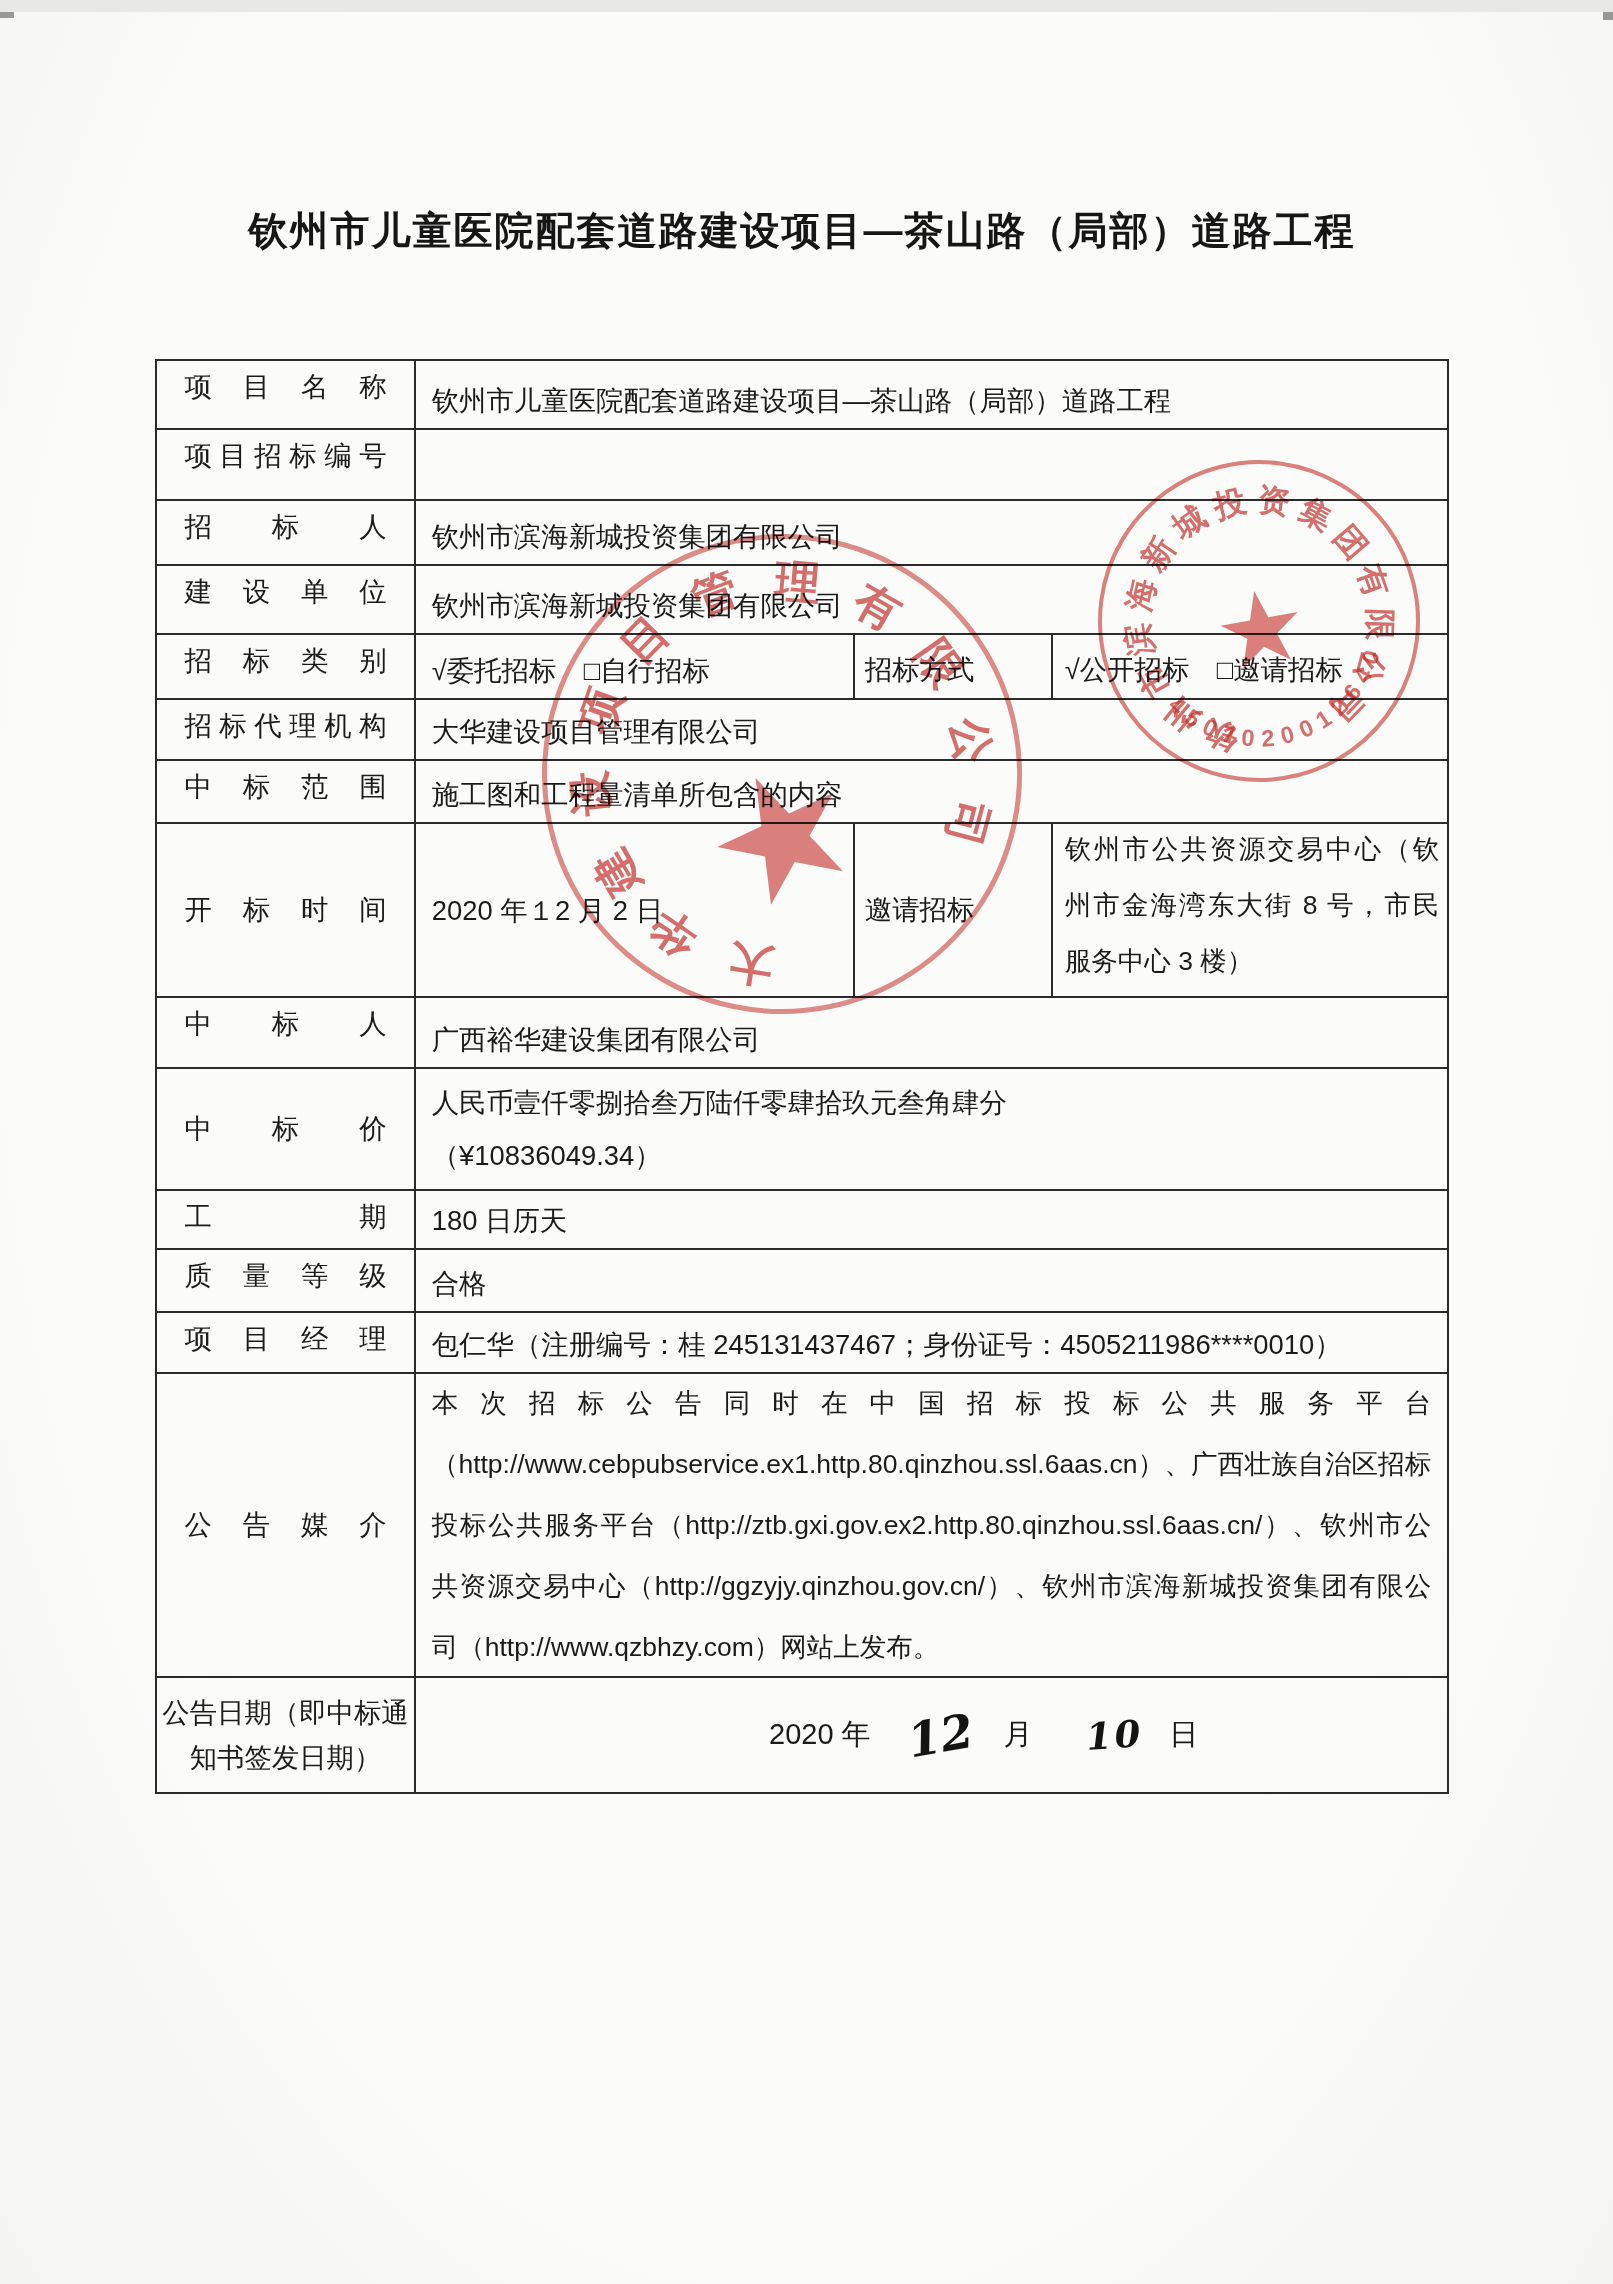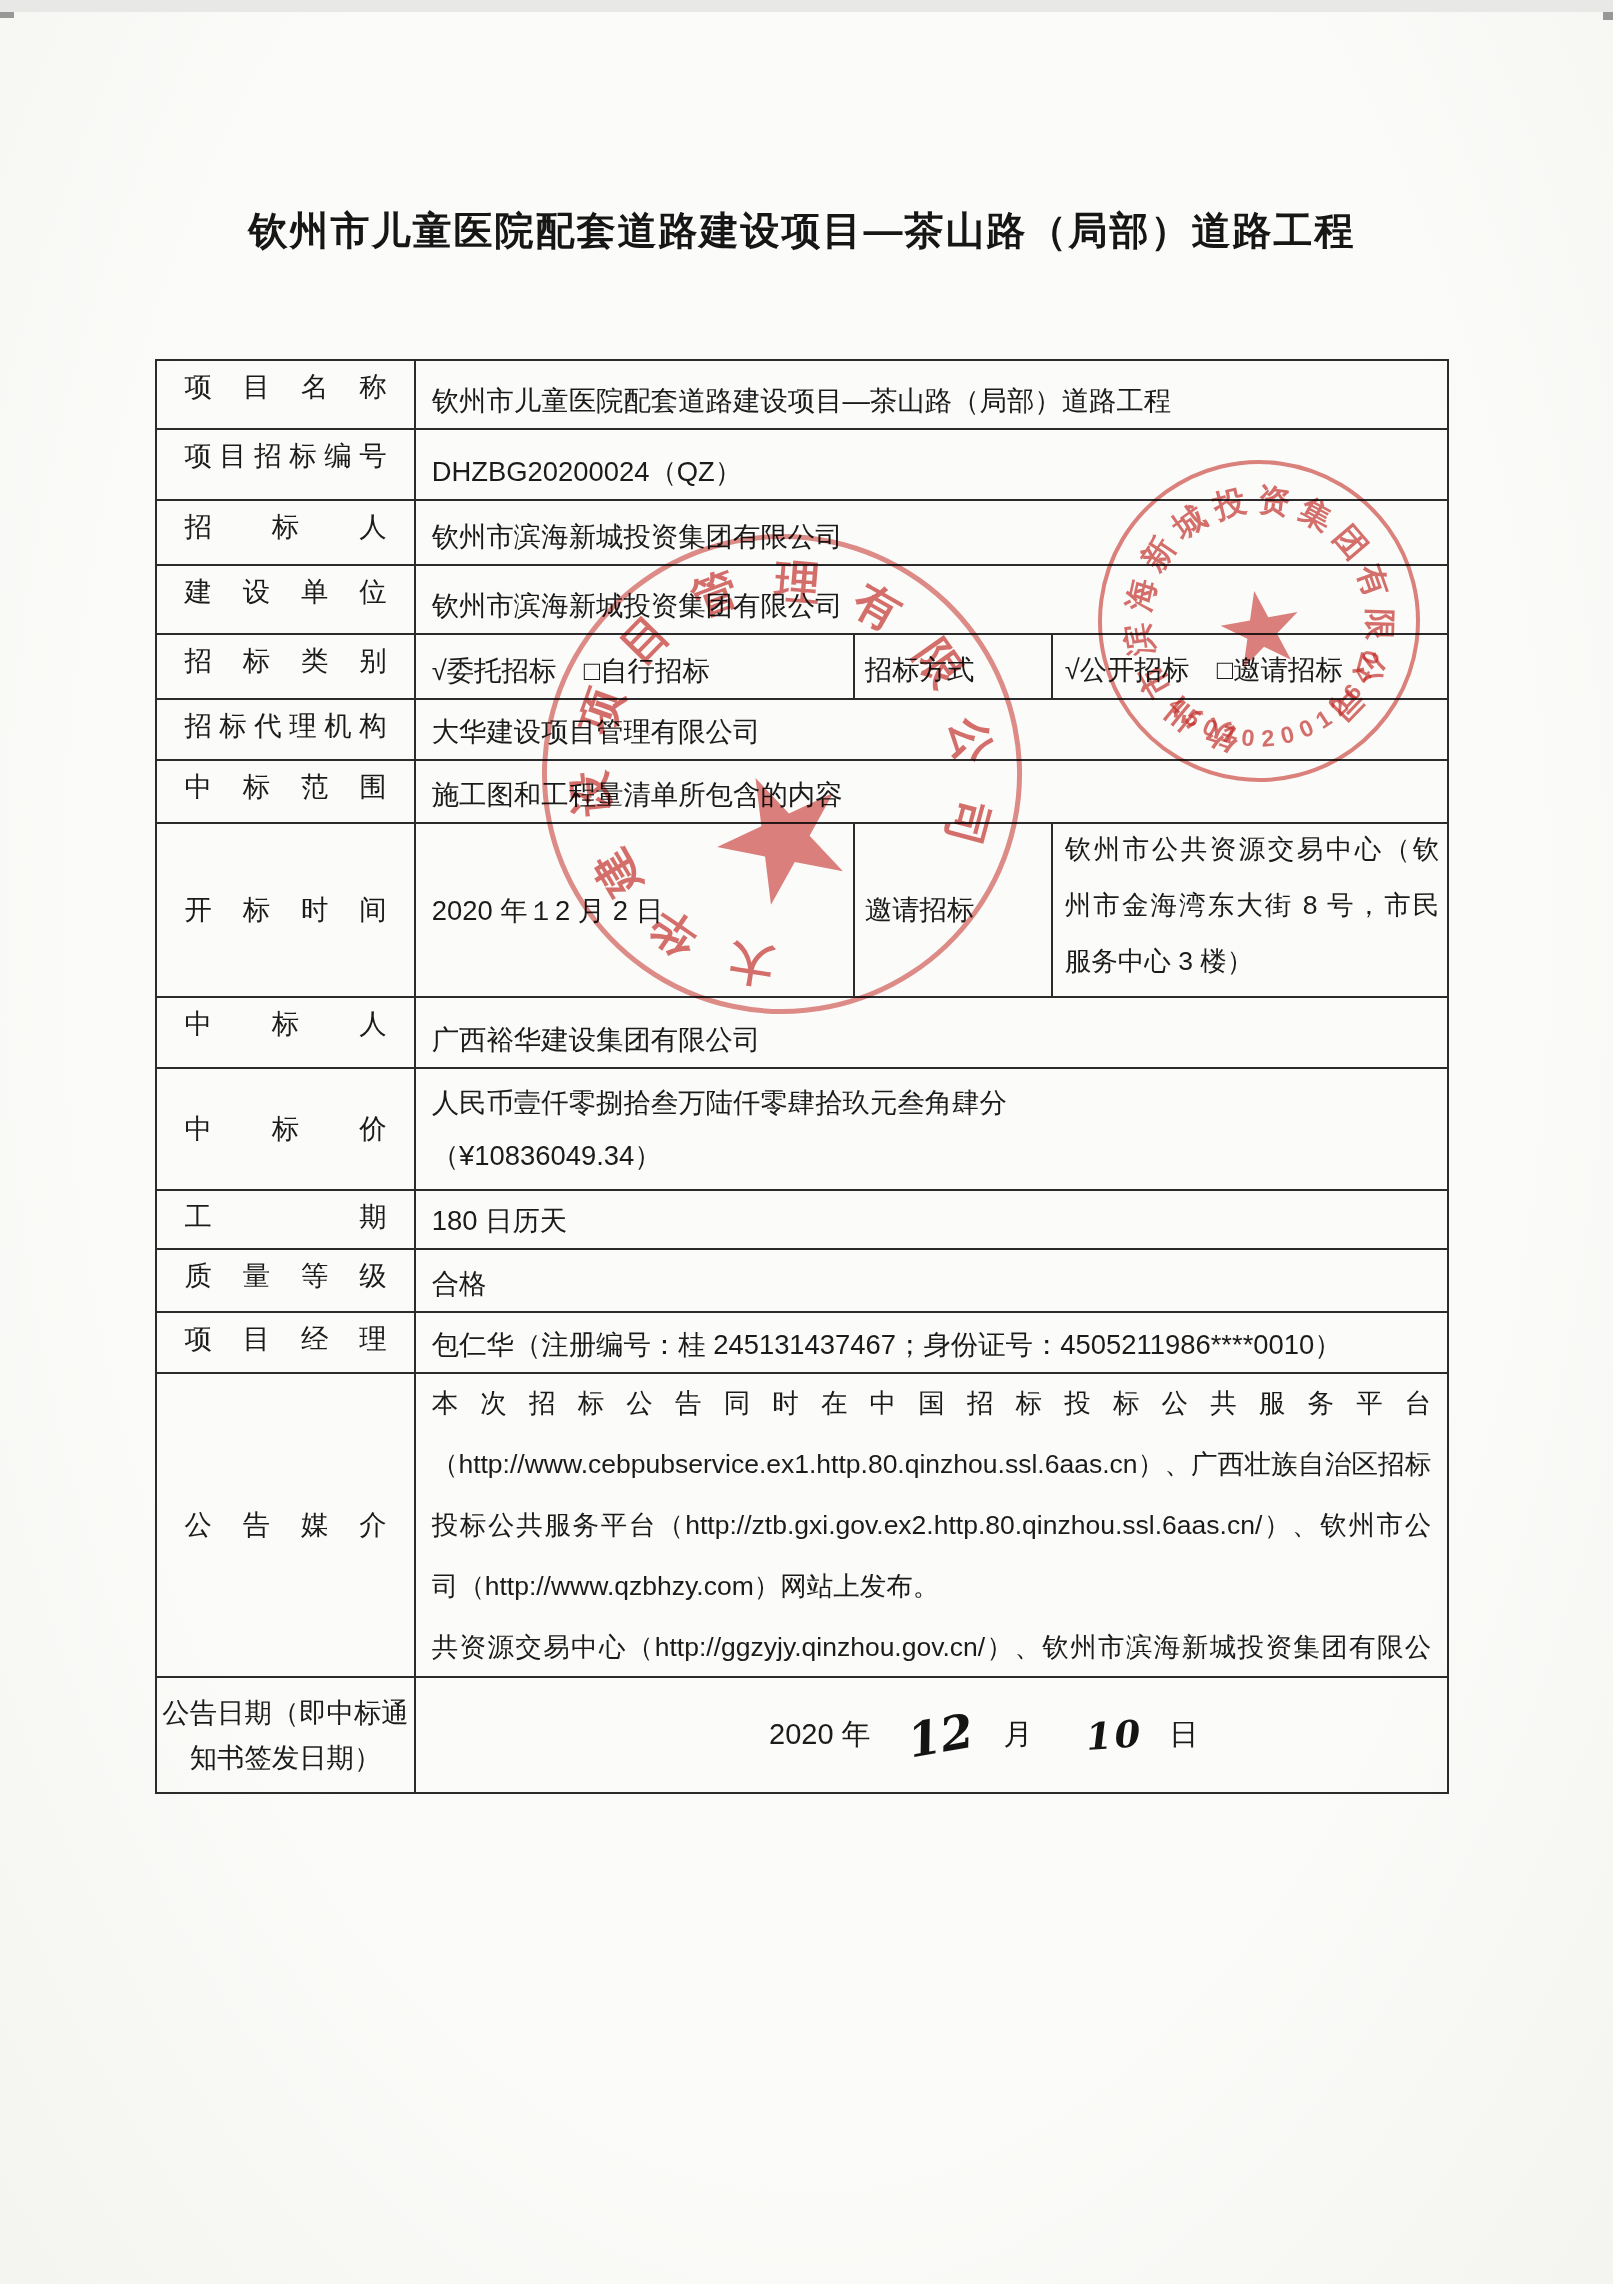--- a/index.html
+++ b/index.html
@@ -138,23 +138,20 @@
       <div class="cell label-cell">
           <span class="spreadtxt" style="display: flex; justify-content: space-between;">
             <span>项</span>
             <span>目</span>
             <span>招</span>
             <span>标</span>
             <span>编</span>
             <span>号</span>
           </span>
         </div>
-      <div class="cell content-cell">
-          <span>DHZBG20200024（QZ）</span>
-        </div>
     </div>
 
     <div class="row" style="height:65px">
       <div class="cell label-cell">
           <span class="spreadtxt" style="display: flex; justify-content: space-between;">
             <span>招</span>
             <span>标</span>
             <span>人</span>
           </span>
         </div>
@@ -346,22 +343,22 @@
             <span>标</span>
             <span>公</span>
             <span>共</span>
             <span>服</span>
             <span>务</span>
             <span>平</span>
             <span>台</span>
           </div>
         <div class="ml mlj">（http://www.cebpubservice.ex1.http.80.qinzhou.ssl.6aas.cn）、广西壮族自治区招标</div>
         <div class="ml mlj">投标公共服务平台（http://ztb.gxi.gov.ex2.http.80.qinzhou.ssl.6aas.cn/）、钦州市公</div>
+        <div class="ml mlj">共资源交易中心（http://ggzyjy.qinzhou.gov.cn/）、钦州市滨海新城投资集团有限公</div>
         <div class="ml">司（http://www.qzbhzy.com）网站上发布。</div>
-        <div class="ml mlj">共资源交易中心（http://ggzyjy.qinzhou.gov.cn/）、钦州市滨海新城投资集团有限公</div>
       </div>
     </div>
 
     <div class="row" style="height:114px">
       <div class="cell label-cell label-center">
           <span class="wrap-label">公告日期（即中标通知书签发日期）</span>
         </div>
       <div class="cell date-cell">
         <span class="date-part">2020 年</span>
         <span class="hand hand-month">12</span>

